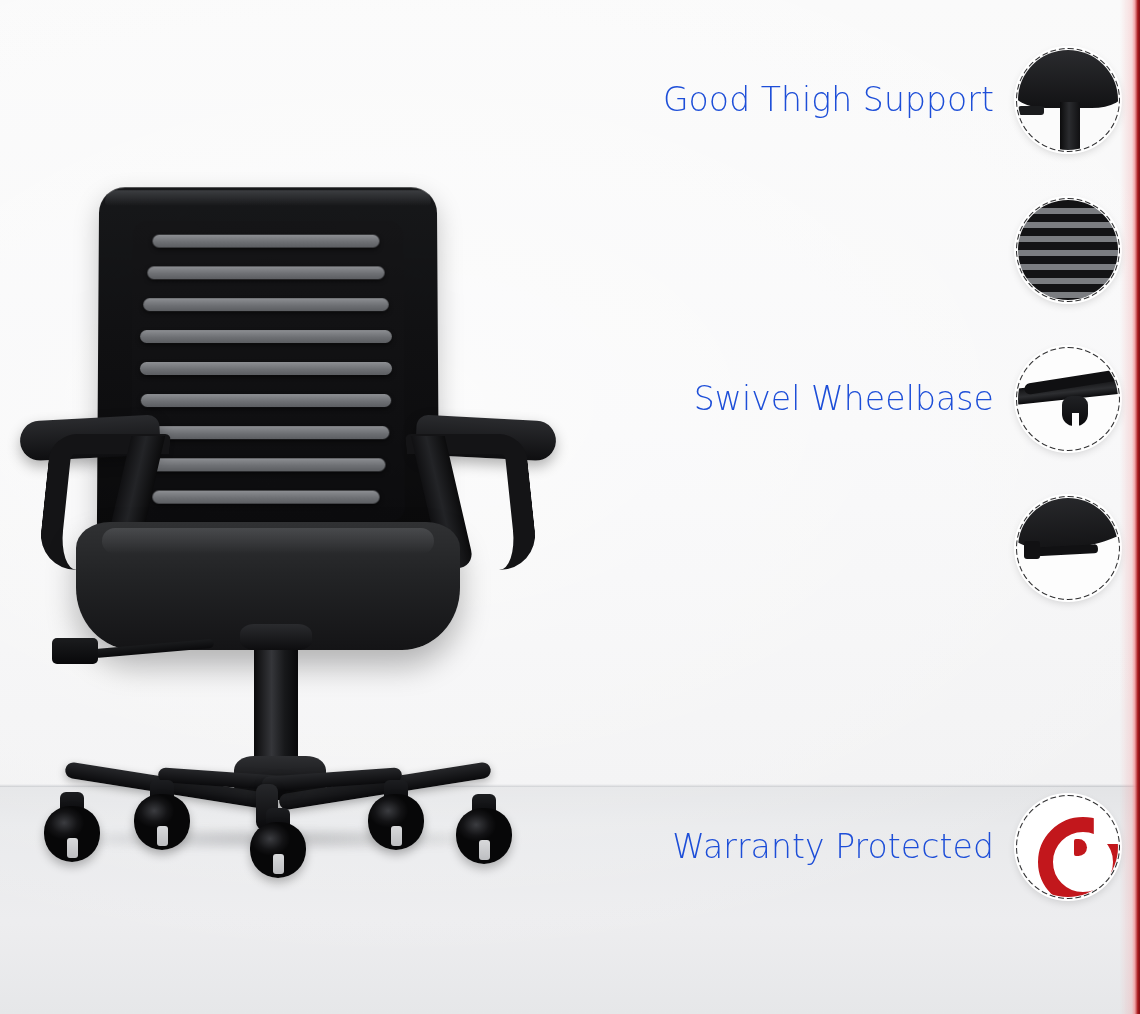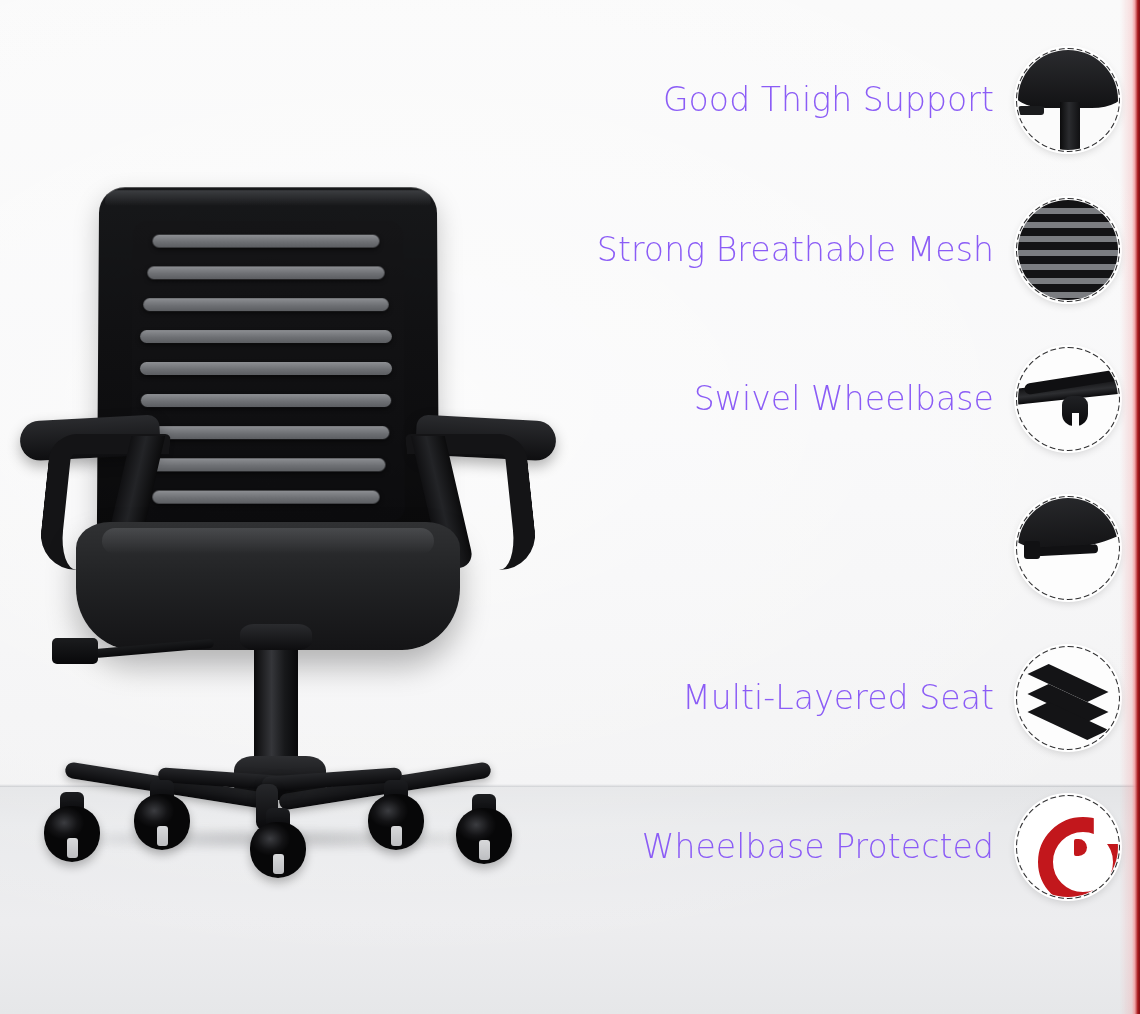--- a/index.html
+++ b/index.html
@@ -166,21 +166,21 @@
   }
 
   
   .features{position:absolute;left:520px;top:0;width:620px;height:1014px;}
   .frow{
     position:absolute;left:0;width:600px;height:112px;display:flex;
     align-items:center;justify-content:flex-end;
   }
   .flabel{
     font-family:"DejaVu Sans","Liberation Sans",sans-serif;
-    font-size:33px;font-weight:300;letter-spacing:.1px;color:#8b5cf6;
+    font-size:33px;font-weight:300;letter-spacing:.1px;color:#1d4ed8;
     white-space:nowrap;text-align:left;line-height:1.1;
     margin-right:22px;
   }
   .fdeg{font-size:21px;vertical-align:super;line-height:0;}
   .ficon{
     position:relative;width:104px;height:104px;border-radius:50%;
     background:#fcfcfc;flex:0 0 104px;overflow:hidden;
     box-shadow:0 0 0 2px #ffffff,0 3px 9px rgba(0,0,0,.16);
   }
   .ficon .dashring{
@@ -367,21 +367,20 @@
         <div class="clip ic-thigh">
           <div class="seatblock"></div>
           <div class="col"></div>
           <div class="lev"></div>
         </div>
         <div class="dashring"></div>
       </div>
     </div>
 
     <div class="frow" style="top:194px;">
-      <div class="flabel">Strong Breathable Mesh</div>
       <div class="ficon">
         <div class="clip ic-mesh"></div>
         <div class="dashring"></div>
       </div>
     </div>
 
     <div class="frow" style="top:343px;">
       <div class="flabel">Swivel Wheelbase</div>
       <div class="ficon">
         <div class="clip ic-wheel">
@@ -398,34 +397,23 @@
       <div class="ficon">
         <div class="clip ic-swivel">
           <div class="dark"></div>
           <div class="lev"></div>
           <div class="knob"></div>
         </div>
         <div class="dashring"></div>
       </div>
     </div>
 
-    <div class="frow" style="top:642px;">
-      <div class="flabel">Multi-Layered Seat</div>
-      <div class="ficon">
-        <div class="clip ic-layers">
-          <div class="lay l1"></div>
-          <div class="lay l2"></div>
-          <div class="lay l3"></div>
-        </div>
-        <div class="dashring"></div>
-      </div>
-    </div>
 
     <div class="frow" style="top:791px;">
-      <div class="flabel">Wheelbase Protected</div>
+      <div class="flabel">Warranty Protected</div>
       <div class="ficon">
         <div class="clip ic-warranty">
           <div class="cmark"></div>
           <div class="cdot"></div>
         </div>
         <div class="dashring"></div>
       </div>
     </div>
 
   </div>

